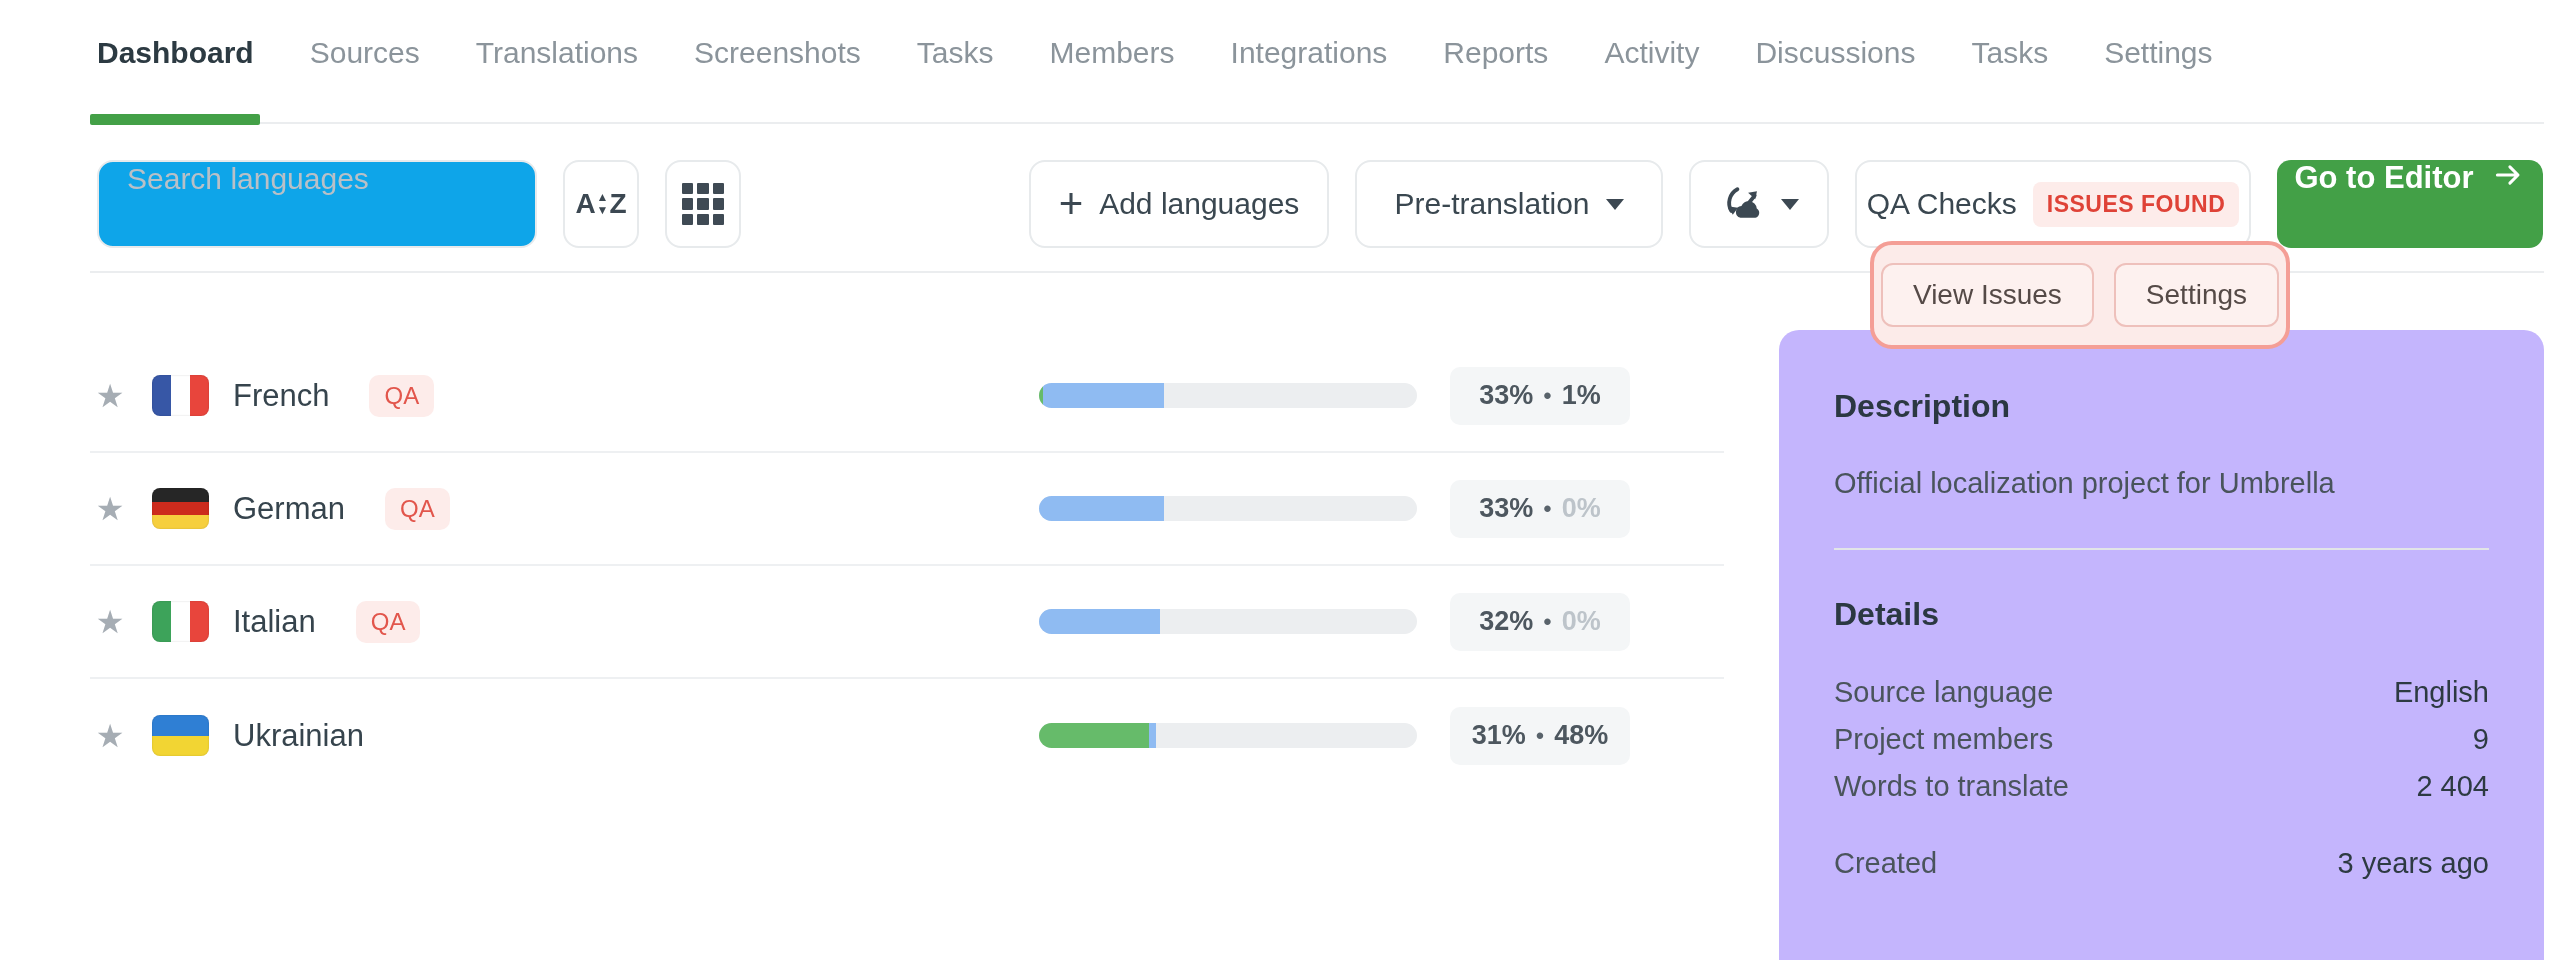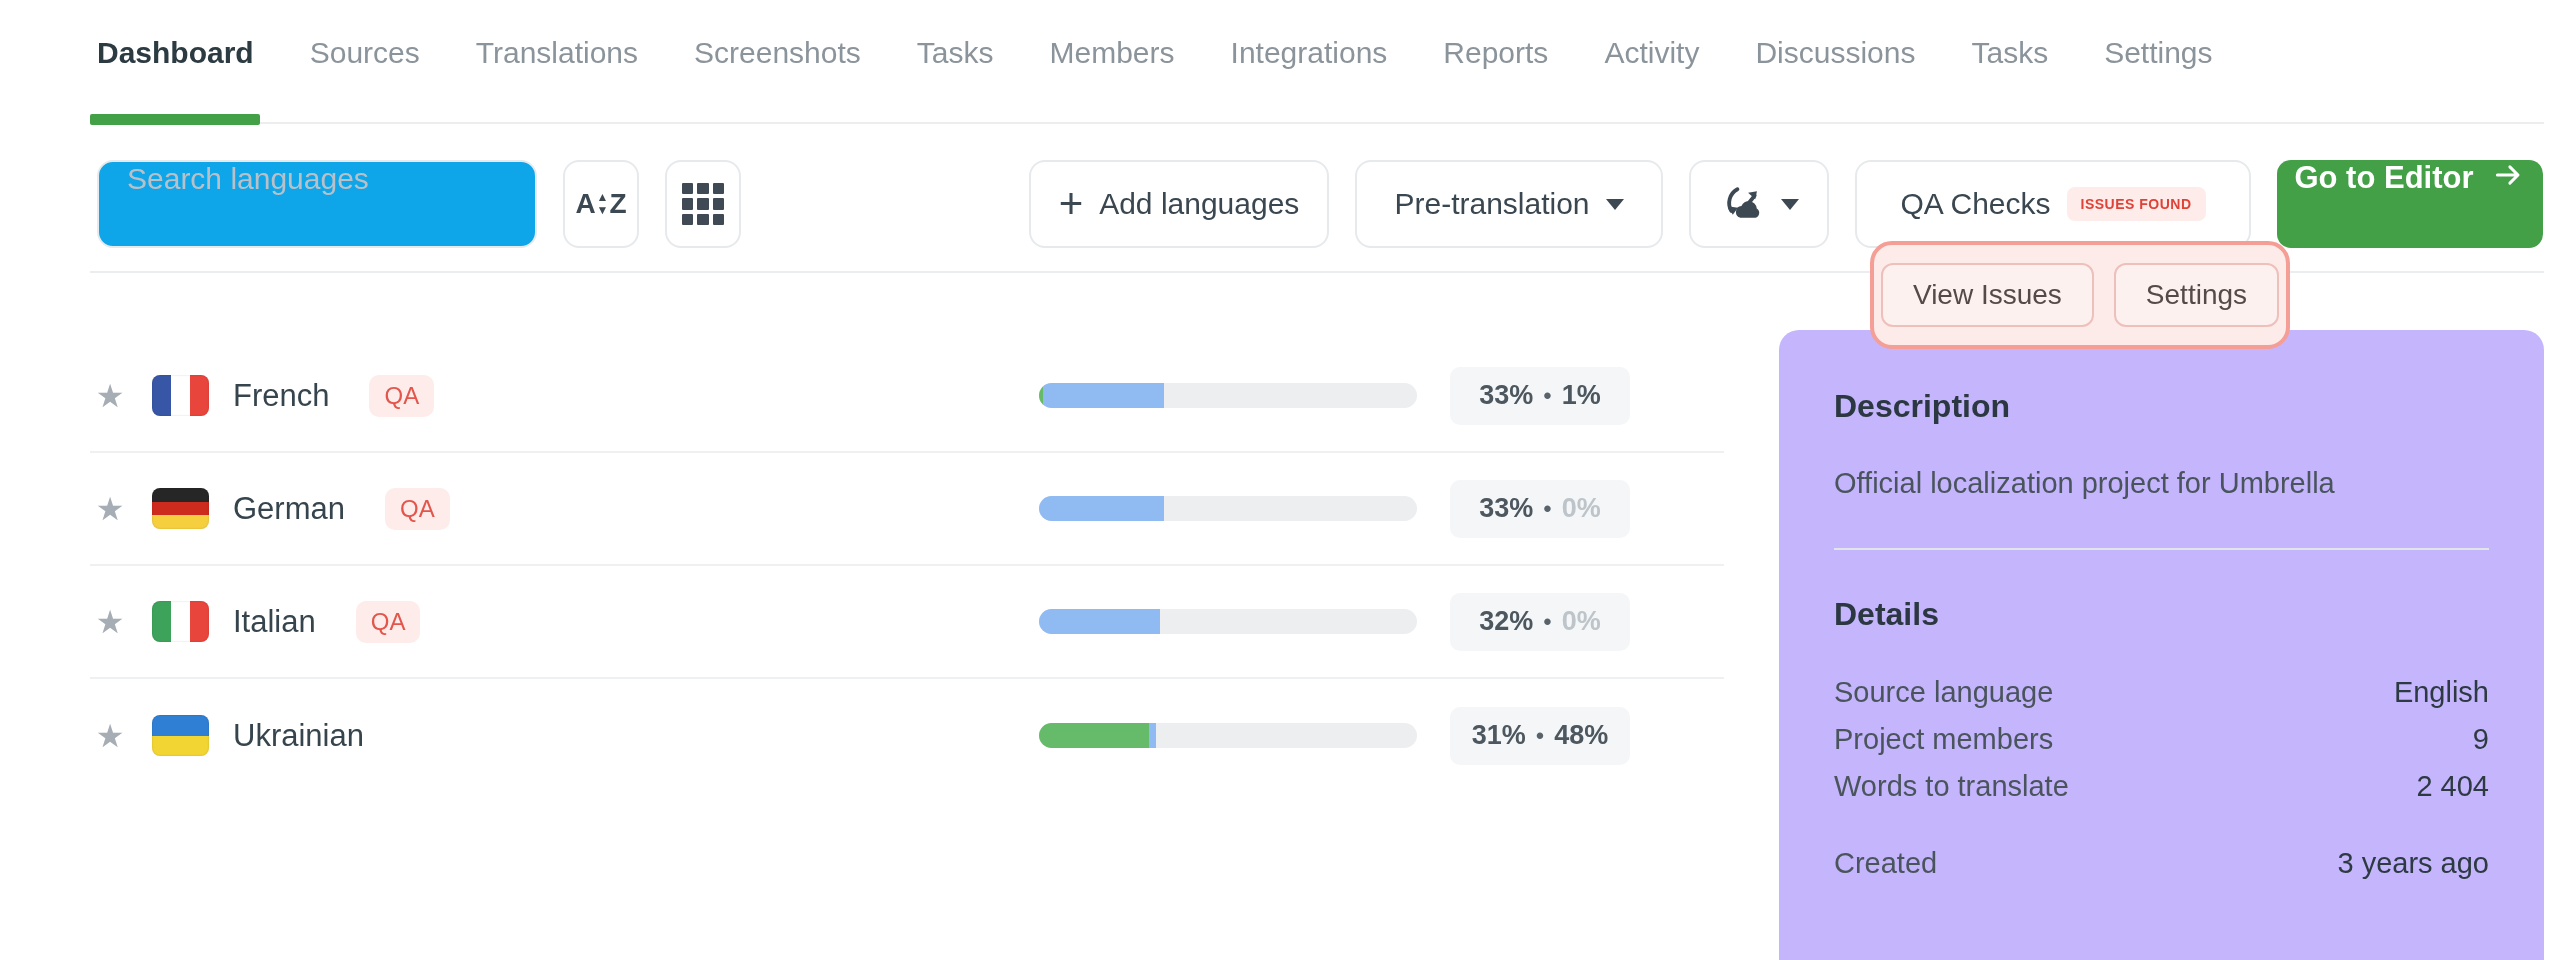--- a/index.html
+++ b/index.html
@@ -32,21 +32,21 @@
   .w-qa { width:396px; }
   .plus-glyph { font-size:42px; font-weight:400; line-height:0; color:#3c4852; }
   .caret { width:0; height:0; border-left:9px solid transparent; border-right:9px solid transparent;
            border-top:11px solid #3c4852; display:inline-block; }
   .sort-icon { display:flex; align-items:center; color:#3c4852; font-weight:700; font-size:28px; }
   .sort-arrows { display:flex; flex-direction:column; align-items:center; justify-content:center;
                  font-size:12px; line-height:13px; margin:0 1px; color:#3c4852; }
   .grid-icon { width:42px; height:42px; display:grid;
                grid-template-columns:repeat(3,1fr); grid-template-rows:repeat(3,1fr); gap:4px; }
   .grid-icon i { background:#3f4a54; border-radius:1px; }
-  .qa-issues-badge { background:#fdecea; color:#df4237; font-size:14px; font-weight:700;
+  .qa-issues-badge { background:#fdecea; color:#df4237; font-size:23px; font-weight:700;
                      letter-spacing:.5px; padding:9px 14px; border-radius:8px; white-space:nowrap; }
   .editor-btn { width:266px; background:#43a047; border:none; border-radius:14px;
                 color:#fff; font-size:31px; font-weight:600; display:flex; align-items:flex-start;
                 justify-content:center; gap:16px; cursor:pointer; }
 
   
   .qa-popover { position:absolute; left:1828px; top:241px; width:420px; height:108px;
                 background:#fcebe9; border:4px solid #f49e96; border-radius:22px;
                 display:flex; align-items:center; justify-content:center; gap:20px; z-index:6; }
   .pop-btn { height:64px; padding:0 30px; background:rgba(255,255,255,0.30);

